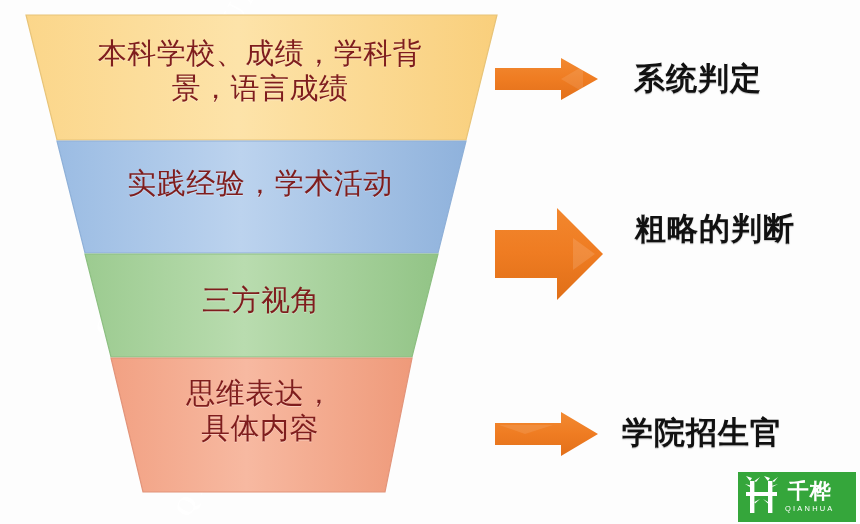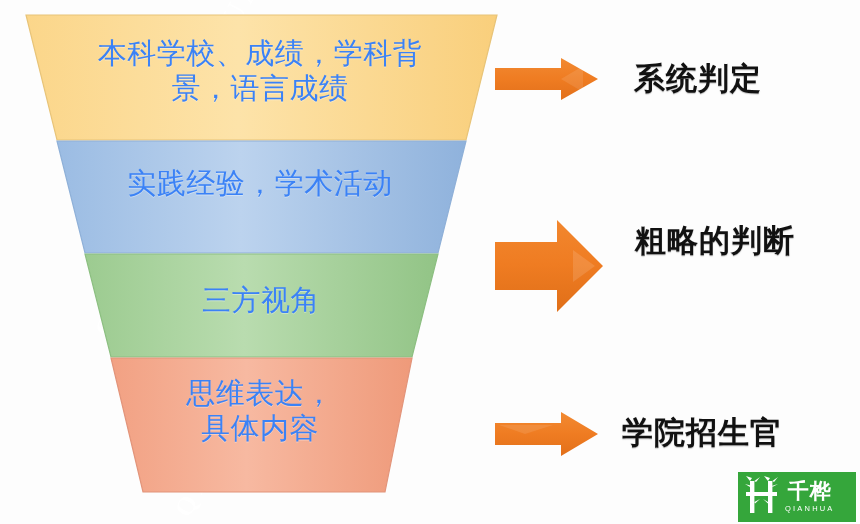--- a/index.html
+++ b/index.html
@@ -42,21 +42,21 @@
     left: 0;
     top: 0;
     width: 520px;
     height: 524px;
   }
   .funnel svg { display: block; }
 
   .band-label {
     position: absolute;
     text-align: center;
-    color: #3b82f6;
+    color: #7f1d1d;
     font-weight: 400;
     font-size: 29px;
     line-height: 1.22;
     letter-spacing: 0.5px;
     white-space: pre-line;
     text-shadow: 0 1px 0 rgba(255,255,255,0.35);
   }
 
   
   .row {
@@ -174,21 +174,21 @@
             <stop offset="100%" stop-color="#e2701a"></stop>
           </linearGradient>
         </defs>
         <polygon points="0,10 66,10 66,0 103,21 66,42 66,32 0,32" fill="url(#ar1)"></polygon>
         <polygon points="66,21 88,8 88,34" fill="#ffffff" opacity="0.10"></polygon>
       </svg>
     </div>
     <div class="row-label" style="margin-left:36px;">系统判定</div>
   </div>
 
-  <div class="row" style="left:495px; top:220px;">
+  <div class="row" style="left:495px; top:208px;">
     <div class="arrow">
       <svg width="108" height="92" viewBox="0 0 108 92">
         <defs>
           <linearGradient id="ar2" x1="0" y1="0" x2="0" y2="1">
             <stop offset="0%" stop-color="#f2872e"></stop>
             <stop offset="48%" stop-color="#ef7c22"></stop>
             <stop offset="100%" stop-color="#e06f18"></stop>
           </linearGradient>
         </defs>
         <polygon points="0,22 62,22 62,0 108,46 62,92 62,70 0,70" fill="url(#ar2)"></polygon>

